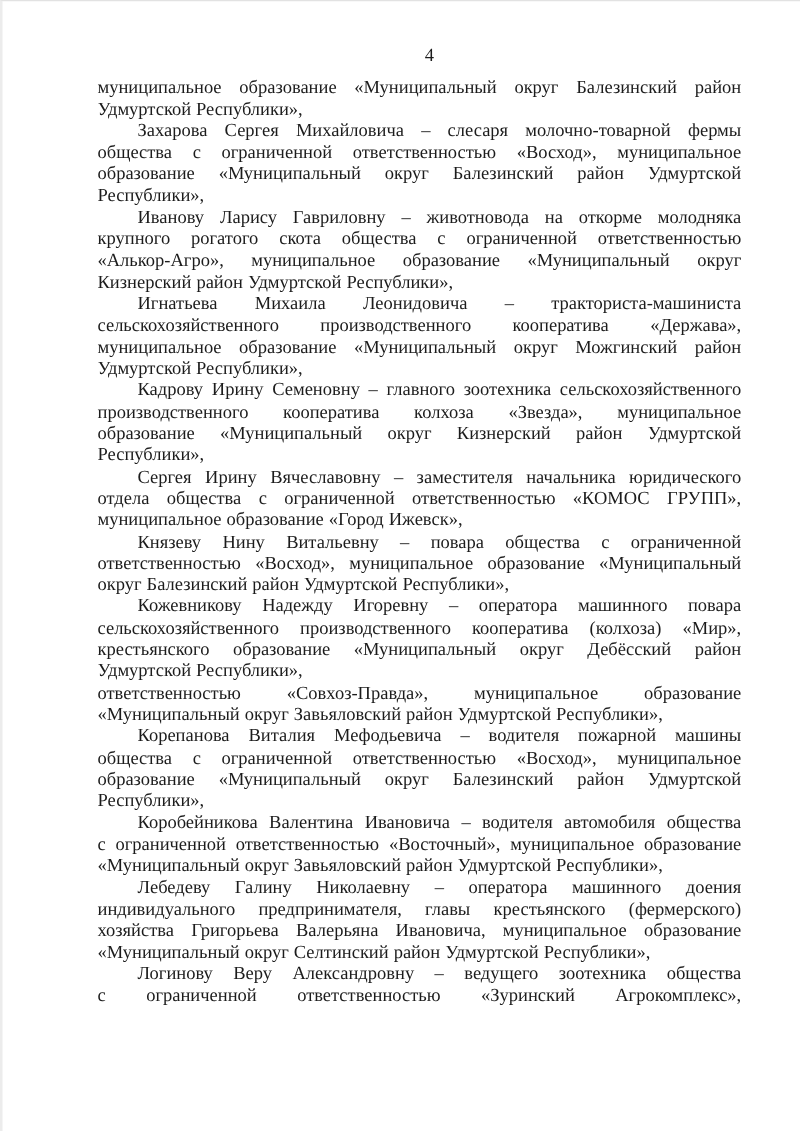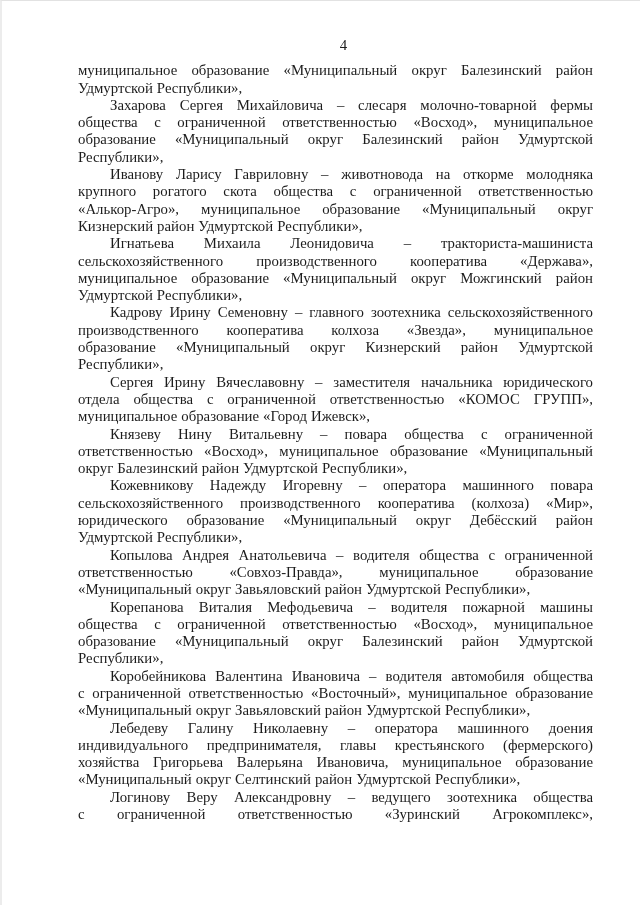--- a/index.html
+++ b/index.html
@@ -98,25 +98,24 @@
           <div class="line last">муниципальное образование «Город Ижевск»,</div>
         </div>
         <div class="paragraph">
           <div class="line indent">Князеву Нину Витальевну – повара общества с ограниченной</div>
           <div class="line">ответственностью «Восход», муниципальное образование «Муниципальный</div>
           <div class="line last">округ Балезинский район Удмуртской Республики»,</div>
         </div>
         <div class="paragraph">
           <div class="line indent">Кожевникову Надежду Игоревну – оператора машинного повара</div>
           <div class="line">сельскохозяйственного производственного кооператива (колхоза) «Мир»,</div>
-          <div class="line">юридического образование «Муниципальный округ Дебёсский район</div>
+          <div class="line">крестьянского образование «Муниципальный округ Дебёсский район</div>
           <div class="line last">Удмуртской Республики»,</div>
         </div>
         <div class="paragraph">
-          <div class="line indent">Копылова Андрея Анатольевича – водителя общества с ограниченной</div>
           <div class="line">ответственностью «Совхоз-Правда», муниципальное образование</div>
           <div class="line last">«Муниципальный округ Завьяловский район Удмуртской Республики»,</div>
         </div>
         <div class="paragraph">
           <div class="line indent">Корепанова Виталия Мефодьевича – водителя пожарной машины</div>
           <div class="line">общества с ограниченной ответственностью «Восход», муниципальное</div>
           <div class="line">образование «Муниципальный округ Балезинский район Удмуртской</div>
           <div class="line last">Республики»,</div>
         </div>
         <div class="paragraph">

